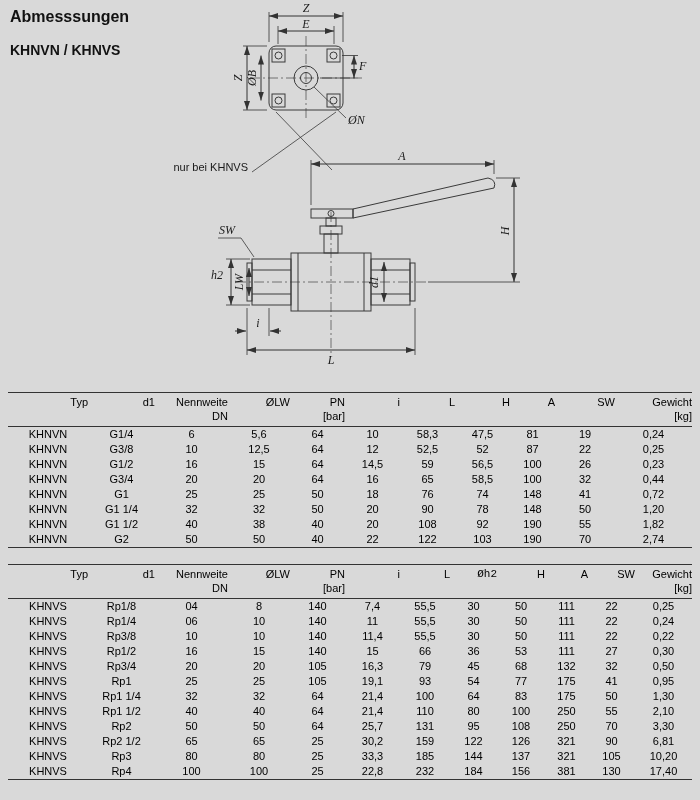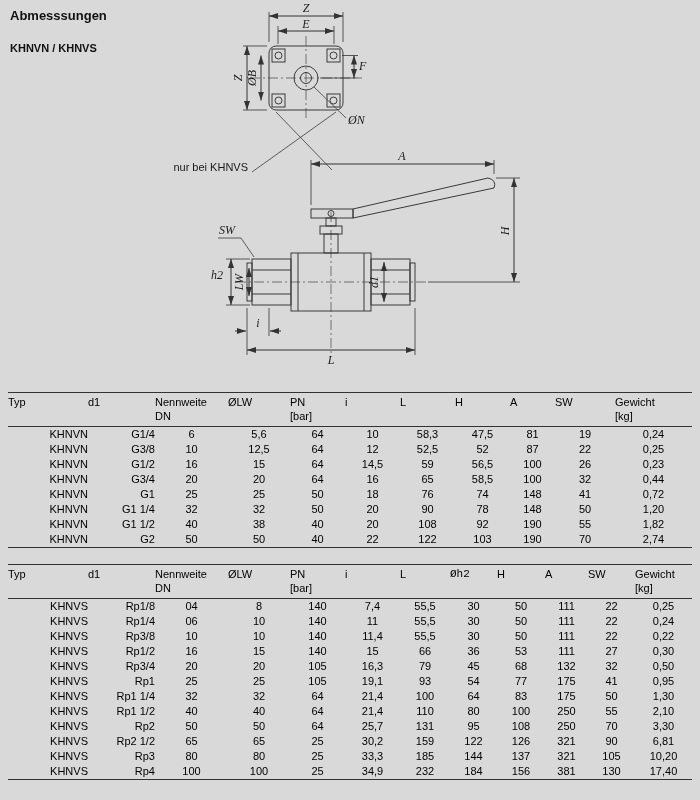--- a/index.html
+++ b/index.html
@@ -6,25 +6,25 @@
   body {
     width: 700px; height: 800px;
     background: #d9d9d9;
     font-family: "Liberation Sans", sans-serif;
     color: #111;
     position: relative;
     overflow: hidden;
   }
   .page-title {
     position: absolute; left: 10px; top: 8px;
-    font-size: 13px; font-weight: bold;
+    font-size: 16px; font-weight: bold;
   }
   .page-subtitle {
     position: absolute; left: 10px; top: 42px;
-    font-size: 11px; font-weight: bold;
+    font-size: 14px; font-weight: bold;
   }
   svg.drawing { position: absolute; top: 0; left: 0; }
   svg .ln   { stroke: #3a3a3a; stroke-width: 1; fill: none; }
   svg .thin { stroke: #3a3a3a; stroke-width: 0.8; fill: none; }
   svg .cl   { stroke: #555; stroke-width: 0.8; fill: none; stroke-dasharray: 10 3 2 3; }
   svg .dim  { stroke: #333; stroke-width: 1; fill: none; }
   svg .ext  { stroke: #333; stroke-width: 0.8; fill: none; }
   svg text.lbl {
     font-family: "Liberation Serif", serif;
     font-style: italic;
@@ -43,26 +43,26 @@
     border-collapse: collapse;
     table-layout: fixed;
     width: 684px;
     font-size: 11px;
     color: #000;
   }
   table + table { margin-top: 16px; }
   thead tr { border-top: 1px solid #333; border-bottom: 1px solid #333; }
   tbody tr:last-child { border-bottom: 1px solid #333; }
   th {
-    font-weight: normal; text-align: left;
+    font-weight: normal; text-align: right;
     vertical-align: top; padding: 2px 0 3px 0;
   }
   th div { line-height: 14px; white-space: nowrap; }
   td { padding: 0; height: 15px; line-height: 15px; white-space: nowrap; }
-  td.tl { text-align: right; }
+  td.tl { text-align: center; }
   td.tc { text-align: center; }
 </style>
 </head>
 <body>
 
 <div class="page-title">Abmesssungen</div>
 <div class="page-subtitle">KHNVN  / KHNVS</div>
 
 <svg class="drawing" width="700" height="392" viewBox="0 0 700 392">
   <defs>
@@ -540,21 +540,21 @@
           <td class="tc">321</td>
           <td class="tc">105</td>
           <td class="tc">10,20</td>
         </tr>
         <tr>
           <td class="tl">KHNVS</td>
           <td class="tl">Rp4</td>
           <td class="tc">100</td>
           <td class="tc">100</td>
           <td class="tc">25</td>
-          <td class="tc">34,9</td>
+          <td class="tc">22,8</td>
           <td class="tc">232</td>
           <td class="tc">184</td>
           <td class="tc">156</td>
           <td class="tc">381</td>
           <td class="tc">130</td>
           <td class="tc">17,40</td>
         </tr>
       </tbody>
     </table>
 </div>

